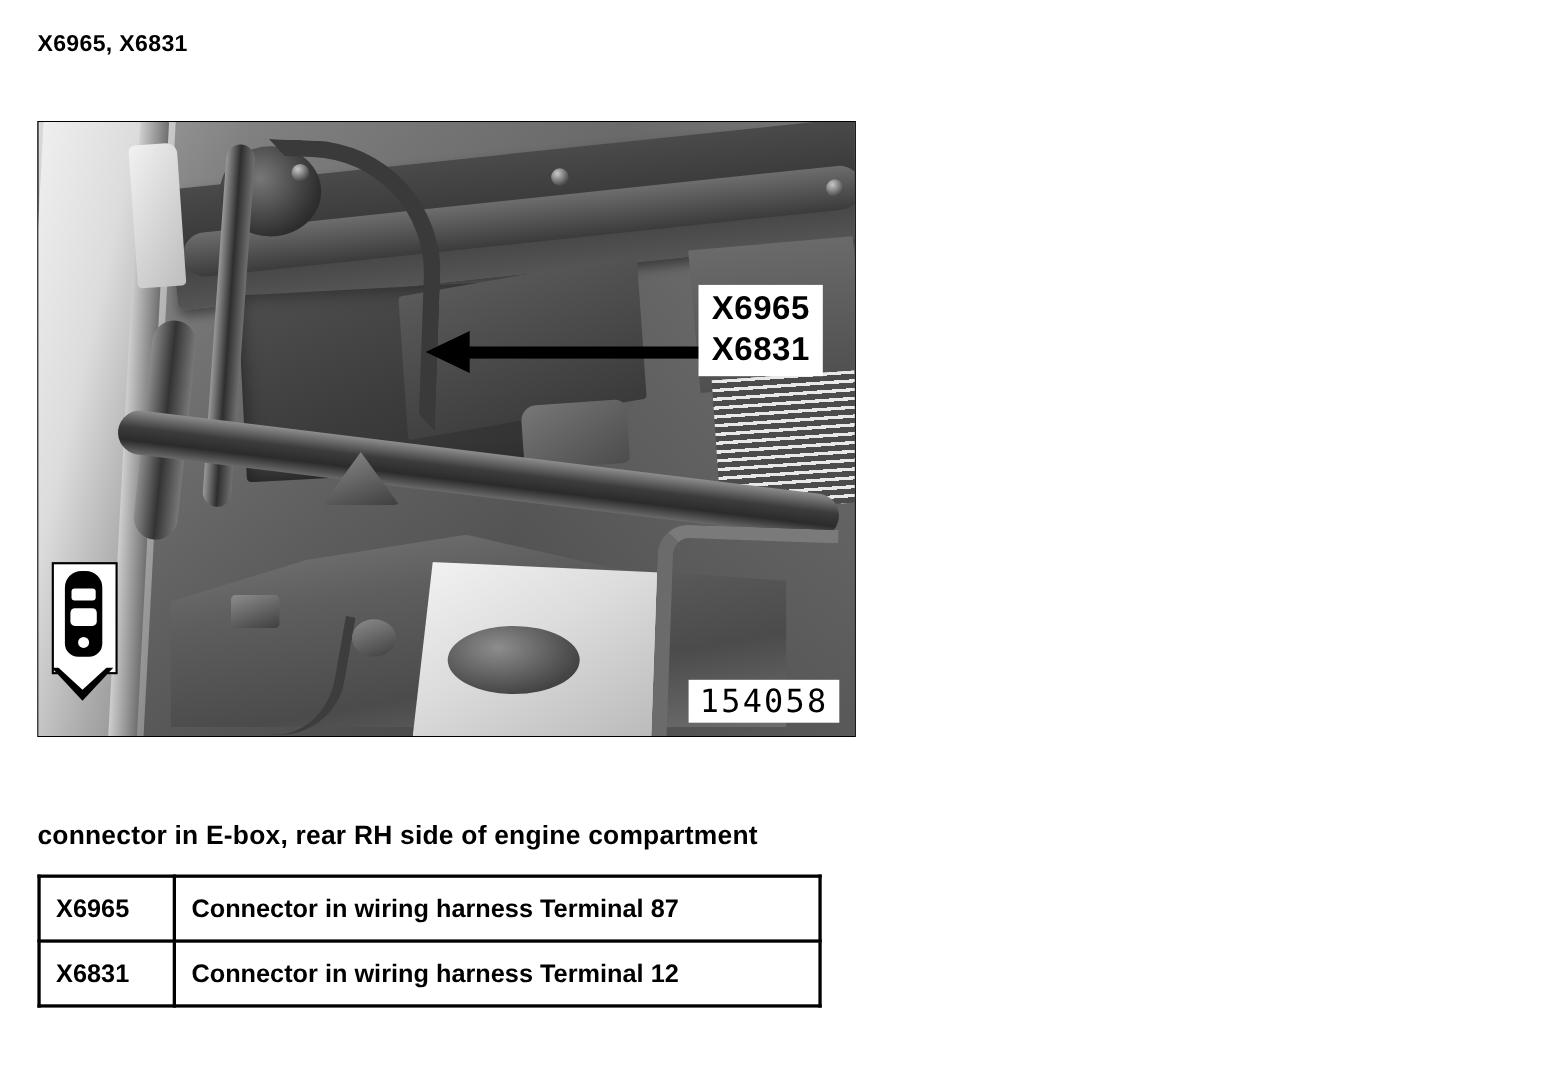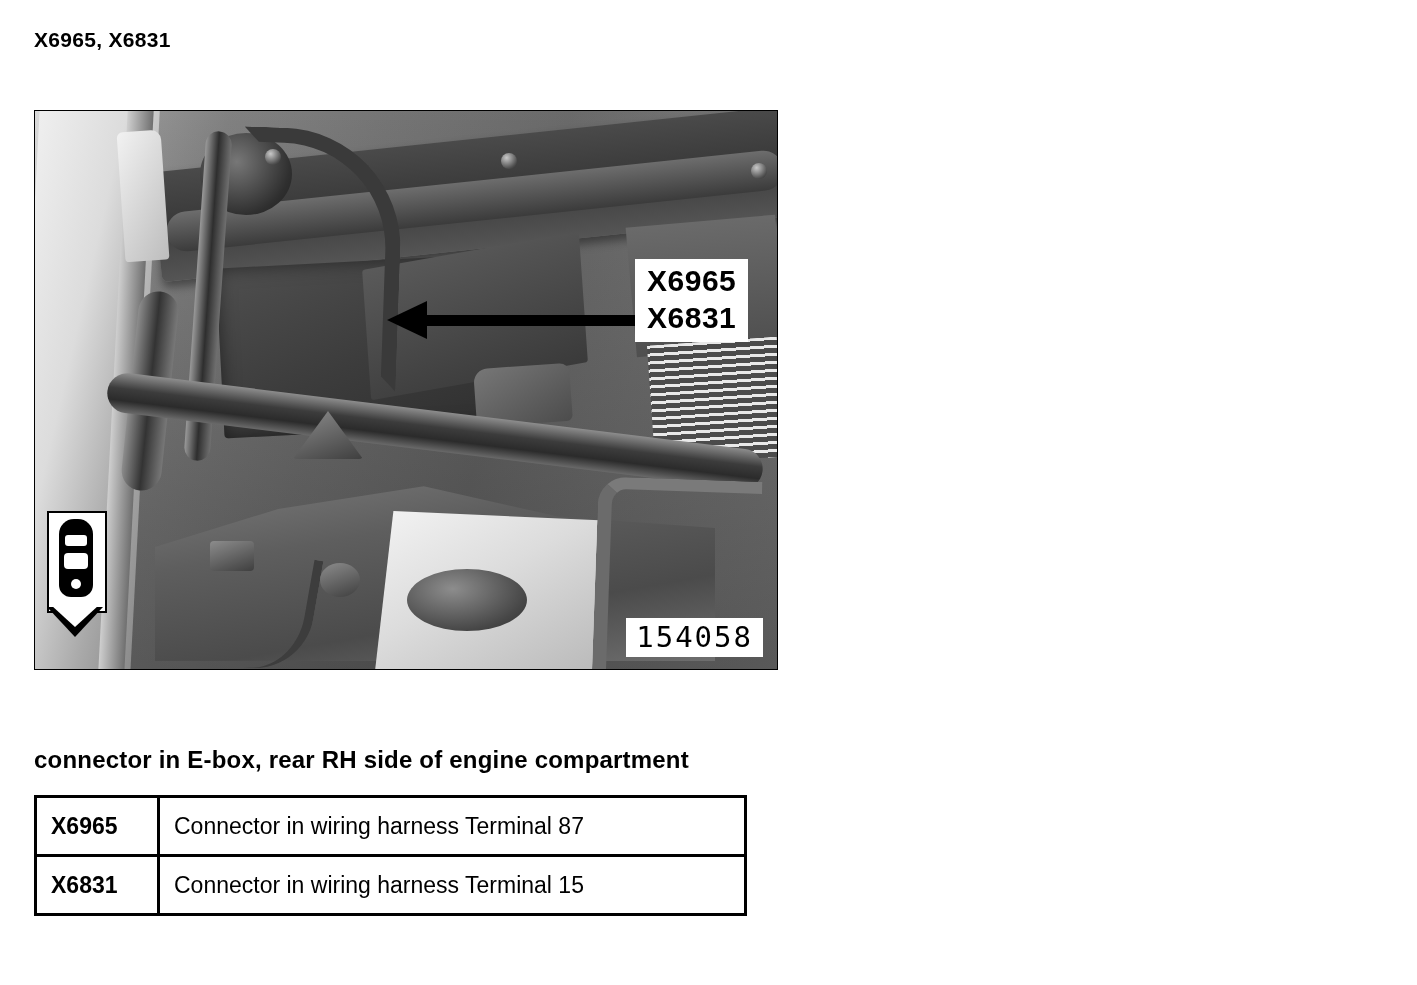--- a/index.html
+++ b/index.html
@@ -407,21 +407,21 @@
     height: 56px;
     vertical-align: middle;
     font-size: 23px;
   }
   .legend td.code {
     font-weight: bold;
     width: 92px;
     white-space: nowrap;
   }
   .legend td.desc {
-    font-weight: normal;
+    font-weight: bold;
     width: 556px;
     white-space: nowrap;
   }
 </style>
 </head>
 <body>
 
 <div class="page-title">X6965, X6831</div>
 
 <div class="photo-frame">
@@ -485,16 +485,16 @@
 <div class="caption">connector in E-box, rear RH side of engine compartment</div>
 
 <table class="legend">
   <tbody>
     <tr>
       <td class="code">X6965</td>
       <td class="desc">Connector in wiring harness Terminal 87</td>
     </tr>
     <tr>
       <td class="code">X6831</td>
-      <td class="desc">Connector in wiring harness Terminal 15</td>
+      <td class="desc">Connector in wiring harness Terminal 12</td>
     </tr>
   </tbody>
 </table>
 
 </body></html>

